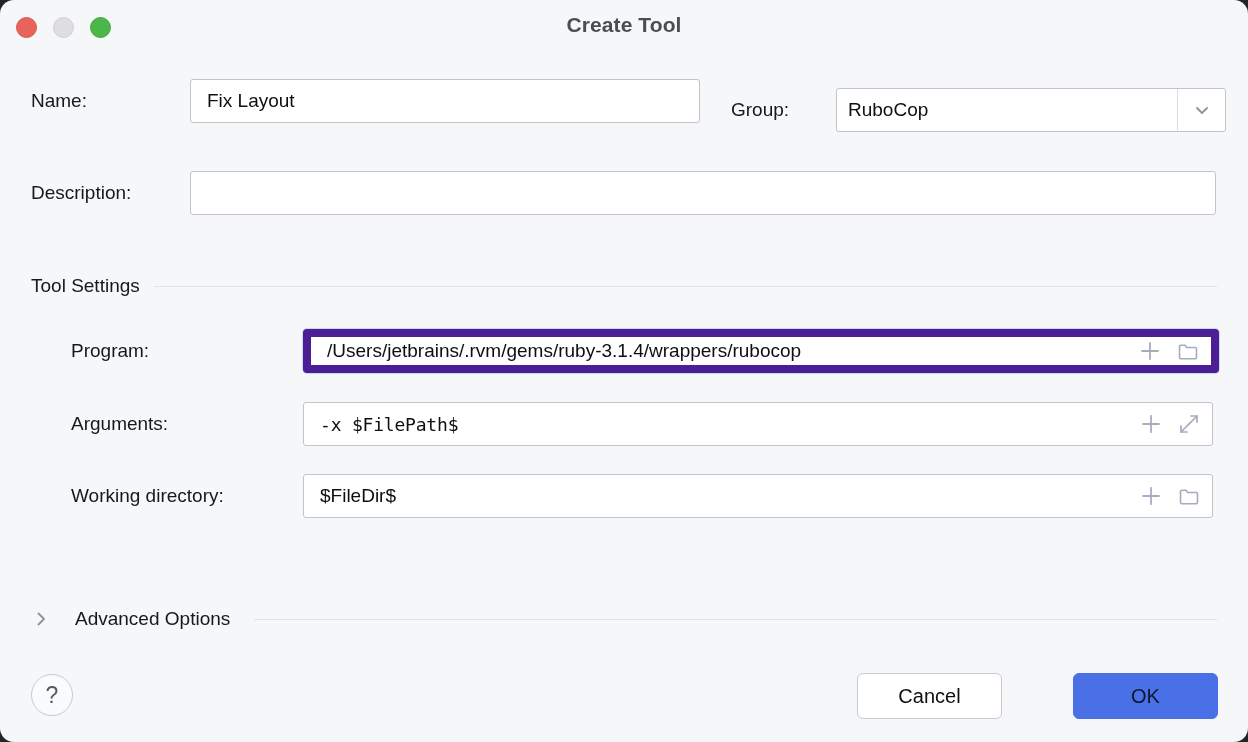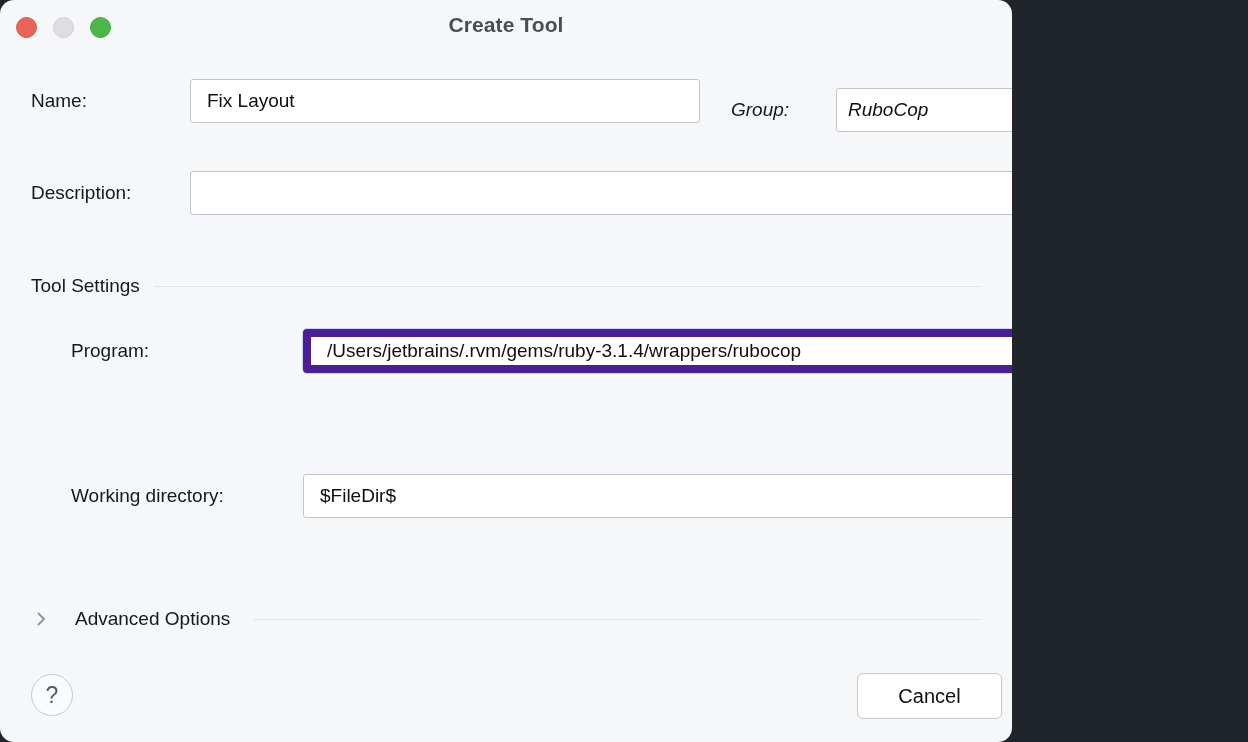--- a/index.html
+++ b/index.html
@@ -10,21 +10,21 @@
     height: 742px;
     overflow: hidden;
   }
   body {
     font-family: "Liberation Sans", sans-serif;
     -webkit-font-smoothing: antialiased;
   }
   .window {
     position: absolute;
     left: 0; top: 0;
-    width: 1012px;
+    width: 1248px;
     height: 742px;
     background: #f6f7f9;
     border-radius: 14px;
     overflow: hidden;
     box-sizing: border-box;
   }
 
   
   .titlebar {
     position: relative;
@@ -105,21 +105,21 @@
     bottom: 0;
     display: flex;
     align-items: center;
     gap: 12px;
   }
   .ficon { width: 26px; height: 26px; display: block; }
 
   
   #row-name  { left: 31px;  top: 79px;  }
   #name-field { width: 510px; }
-  #row-group { left: 731px; top: 88px; font-style: italic; }
+  #row-group { left: 731px; top: 88px; }
 
   .combo {
     position: relative;
     box-sizing: border-box;
     width: 390px;
     height: 44px;
     background: #ffffff;
     border: 1px solid #c2c4cd;
     border-radius: 3px;
     display: flex;
@@ -295,20 +295,39 @@
         <svg class="ficon" viewBox="0 0 26 26">
           <path d="M13 5 V21 M5 13 H21" fill="none" stroke="#a7acbd" stroke-width="1.8" stroke-linecap="round"></path>
         </svg>
         <svg class="ficon" viewBox="0 0 26 26">
           <path d="M4.5 19.5 V8.5 a1.2 1.2 0 0 1 1.2 -1.2 H10 l1.7 2.2 H20.3 a1.2 1.2 0 0 1 1.2 1.2 V19.5 a1.2 1.2 0 0 1 -1.2 1.2 H5.7 a1.2 1.2 0 0 1 -1.2 -1.2 z" fill="none" stroke="#a7acbd" stroke-width="1.6" stroke-linejoin="round"></path>
         </svg>
       </div>
     </div>
   </div>
 
+  <div class="row" id="row-args">
+    <div class="lbl">Arguments:</div>
+    <div class="field" id="args-field">
+      <div class="val mono">-x $FilePath$</div>
+      <div class="field-icons">
+        <svg class="ficon" viewBox="0 0 26 26">
+          <path d="M13 5 V21 M5 13 H21" fill="none" stroke="#a7acbd" stroke-width="1.8" stroke-linecap="round"></path>
+        </svg>
+        <svg class="ficon" viewBox="0 0 26 26">
+          <g fill="none" stroke="#a7acbd" stroke-width="1.7" stroke-linecap="round" stroke-linejoin="round">
+            <path d="M21 5 L12.5 13.5"></path>
+            <path d="M15 5 H21 V11"></path>
+            <path d="M5 21 L13.5 12.5"></path>
+            <path d="M11 21 H5 V15"></path>
+          </g>
+        </svg>
+      </div>
+    </div>
+  </div>
 
   <div class="row" id="row-wdir">
     <div class="lbl">Working directory:</div>
     <div class="field" id="wdir-field">
       <div class="val">$FileDir$</div>
       <div class="field-icons">
         <svg class="ficon" viewBox="0 0 26 26">
           <path d="M13 5 V21 M5 13 H21" fill="none" stroke="#a7acbd" stroke-width="1.8" stroke-linecap="round"></path>
         </svg>
         <svg class="ficon" viewBox="0 0 26 26">

